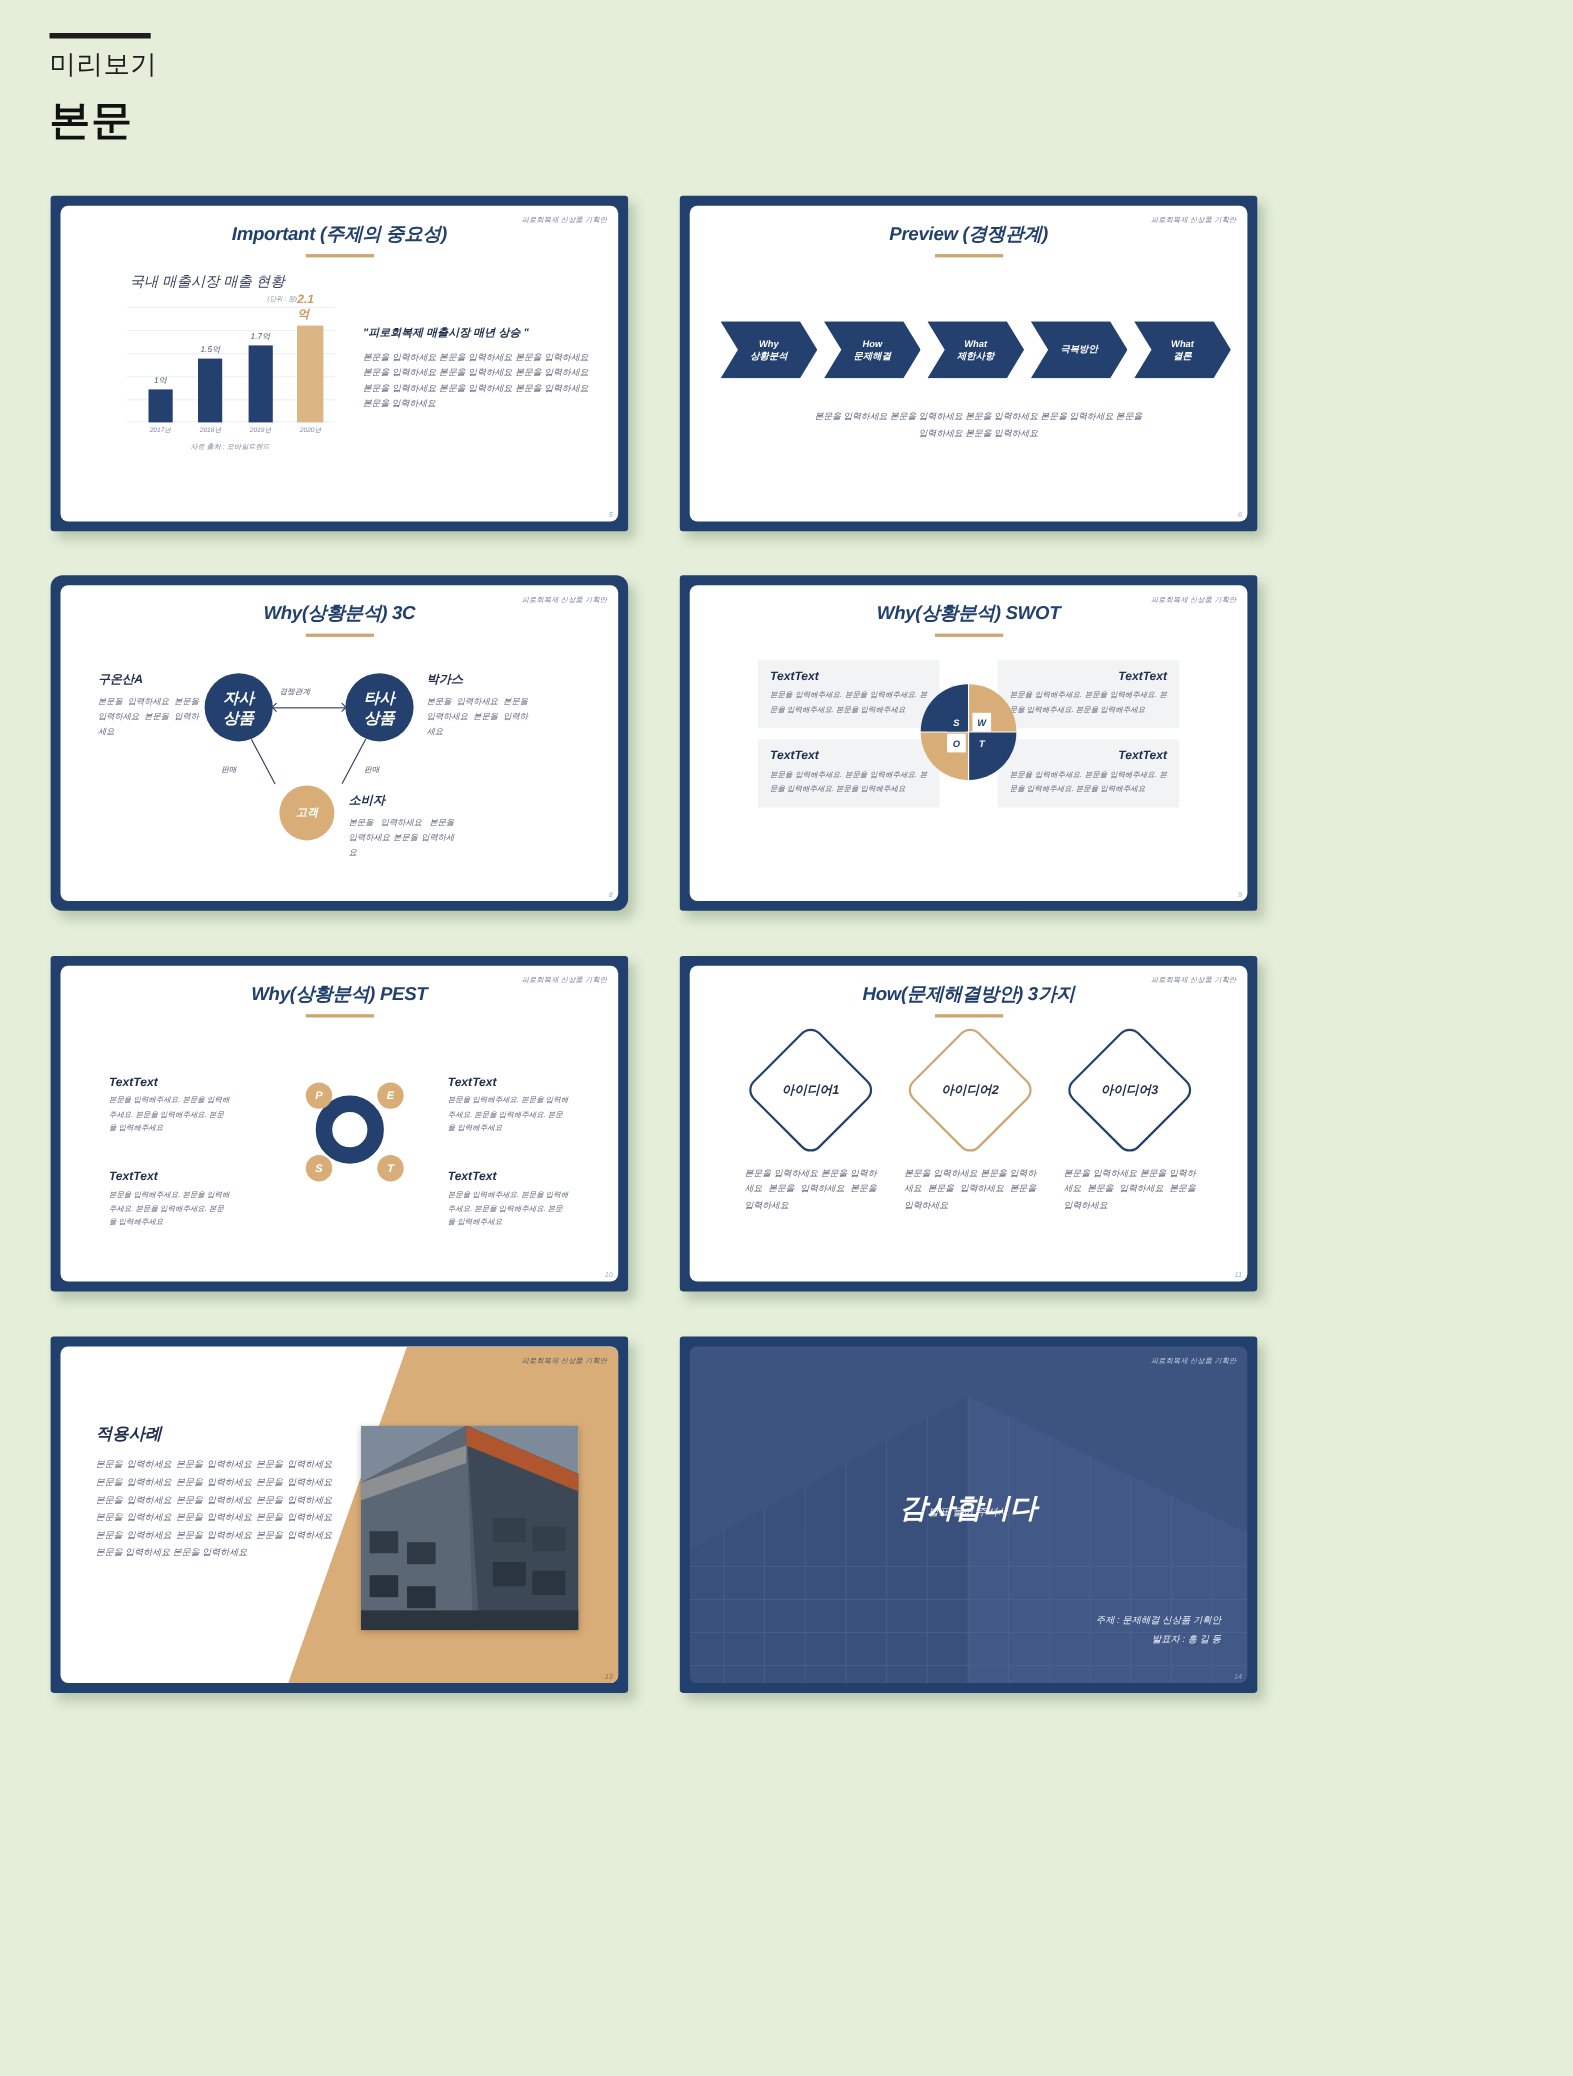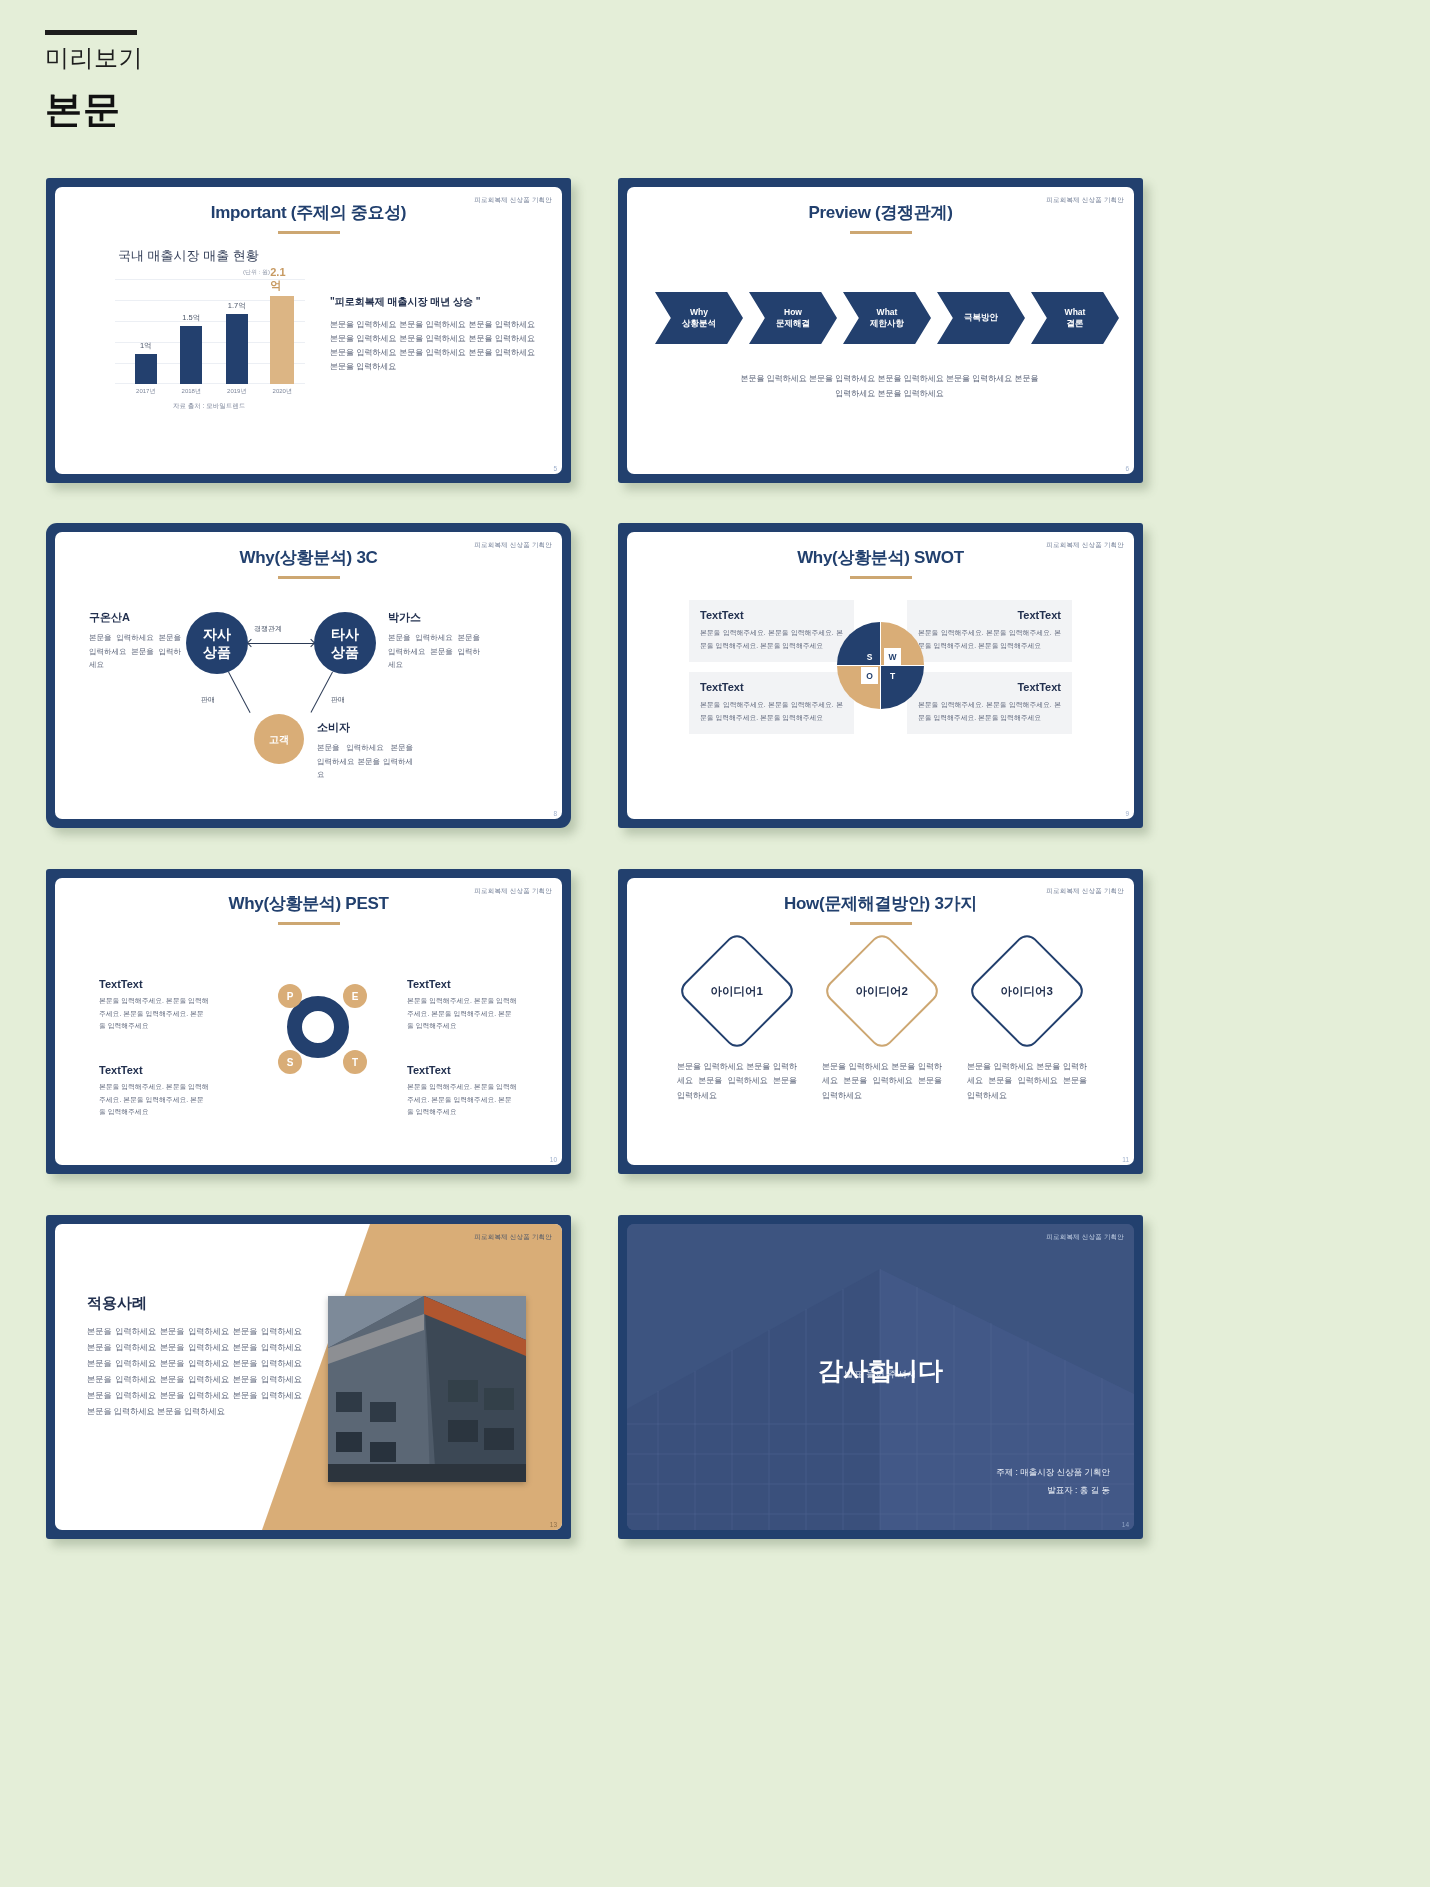--- a/index.html
+++ b/index.html
@@ -25,20 +25,21 @@
     border-radius: 3px;
     box-shadow: 6px 7px 10px rgba(90,110,80,.30);
     padding: 9px;
   }
   .slide-inner {
     width: 100%; height: 100%;
     background: #ffffff;
     border-radius: 7px;
     position: relative;
     overflow: hidden;
+    font-style: italic;
   }
   .corner-tag {
     position: absolute; right: 10px; top: 9px;
     font-size: 6.5px; color: #6a7governed;
     color: #6d7a93; letter-spacing: .2px;
   }
   .pg-num { position: absolute; right: 5px; bottom: 2px; font-size: 6.5px; color: #9fb0cc; }
   .s-title {
     text-align: center; font-size: 17px; font-weight: bold;
     color: #22406e; padding-top: 14px; letter-spacing: -.3px;
@@ -411,18 +412,18 @@
         <line x1="0" y1="200" x2="507" y2="200"></line>
         <line x1="0" y1="230" x2="507" y2="230"></line>
         <line x1="0" y1="260" x2="507" y2="260"></line>
         <line x1="0" y1="290" x2="507" y2="290"></line>
       </g>
     </svg>
     <div class="corner-tag" style="color:#c8d5e8; z-index:3;">피로회복제 신상품 기획안</div>
     <div class="thx-sub">발표 들어 주셔서</div>
     <div class="thx-main">감사합니다</div>
     <div class="thx-foot">
-      <div>주제 : 매출시장 신상품 기획안</div>
+      <div>주제 : 문제해결 신상품 기획안</div>
       <div>발표자 : 홍 길 동</div>
     </div>
     <div class="pg-num" style="color:#8fa3c4">14</div>
   </div>
 </div>
 
 </body></html>

